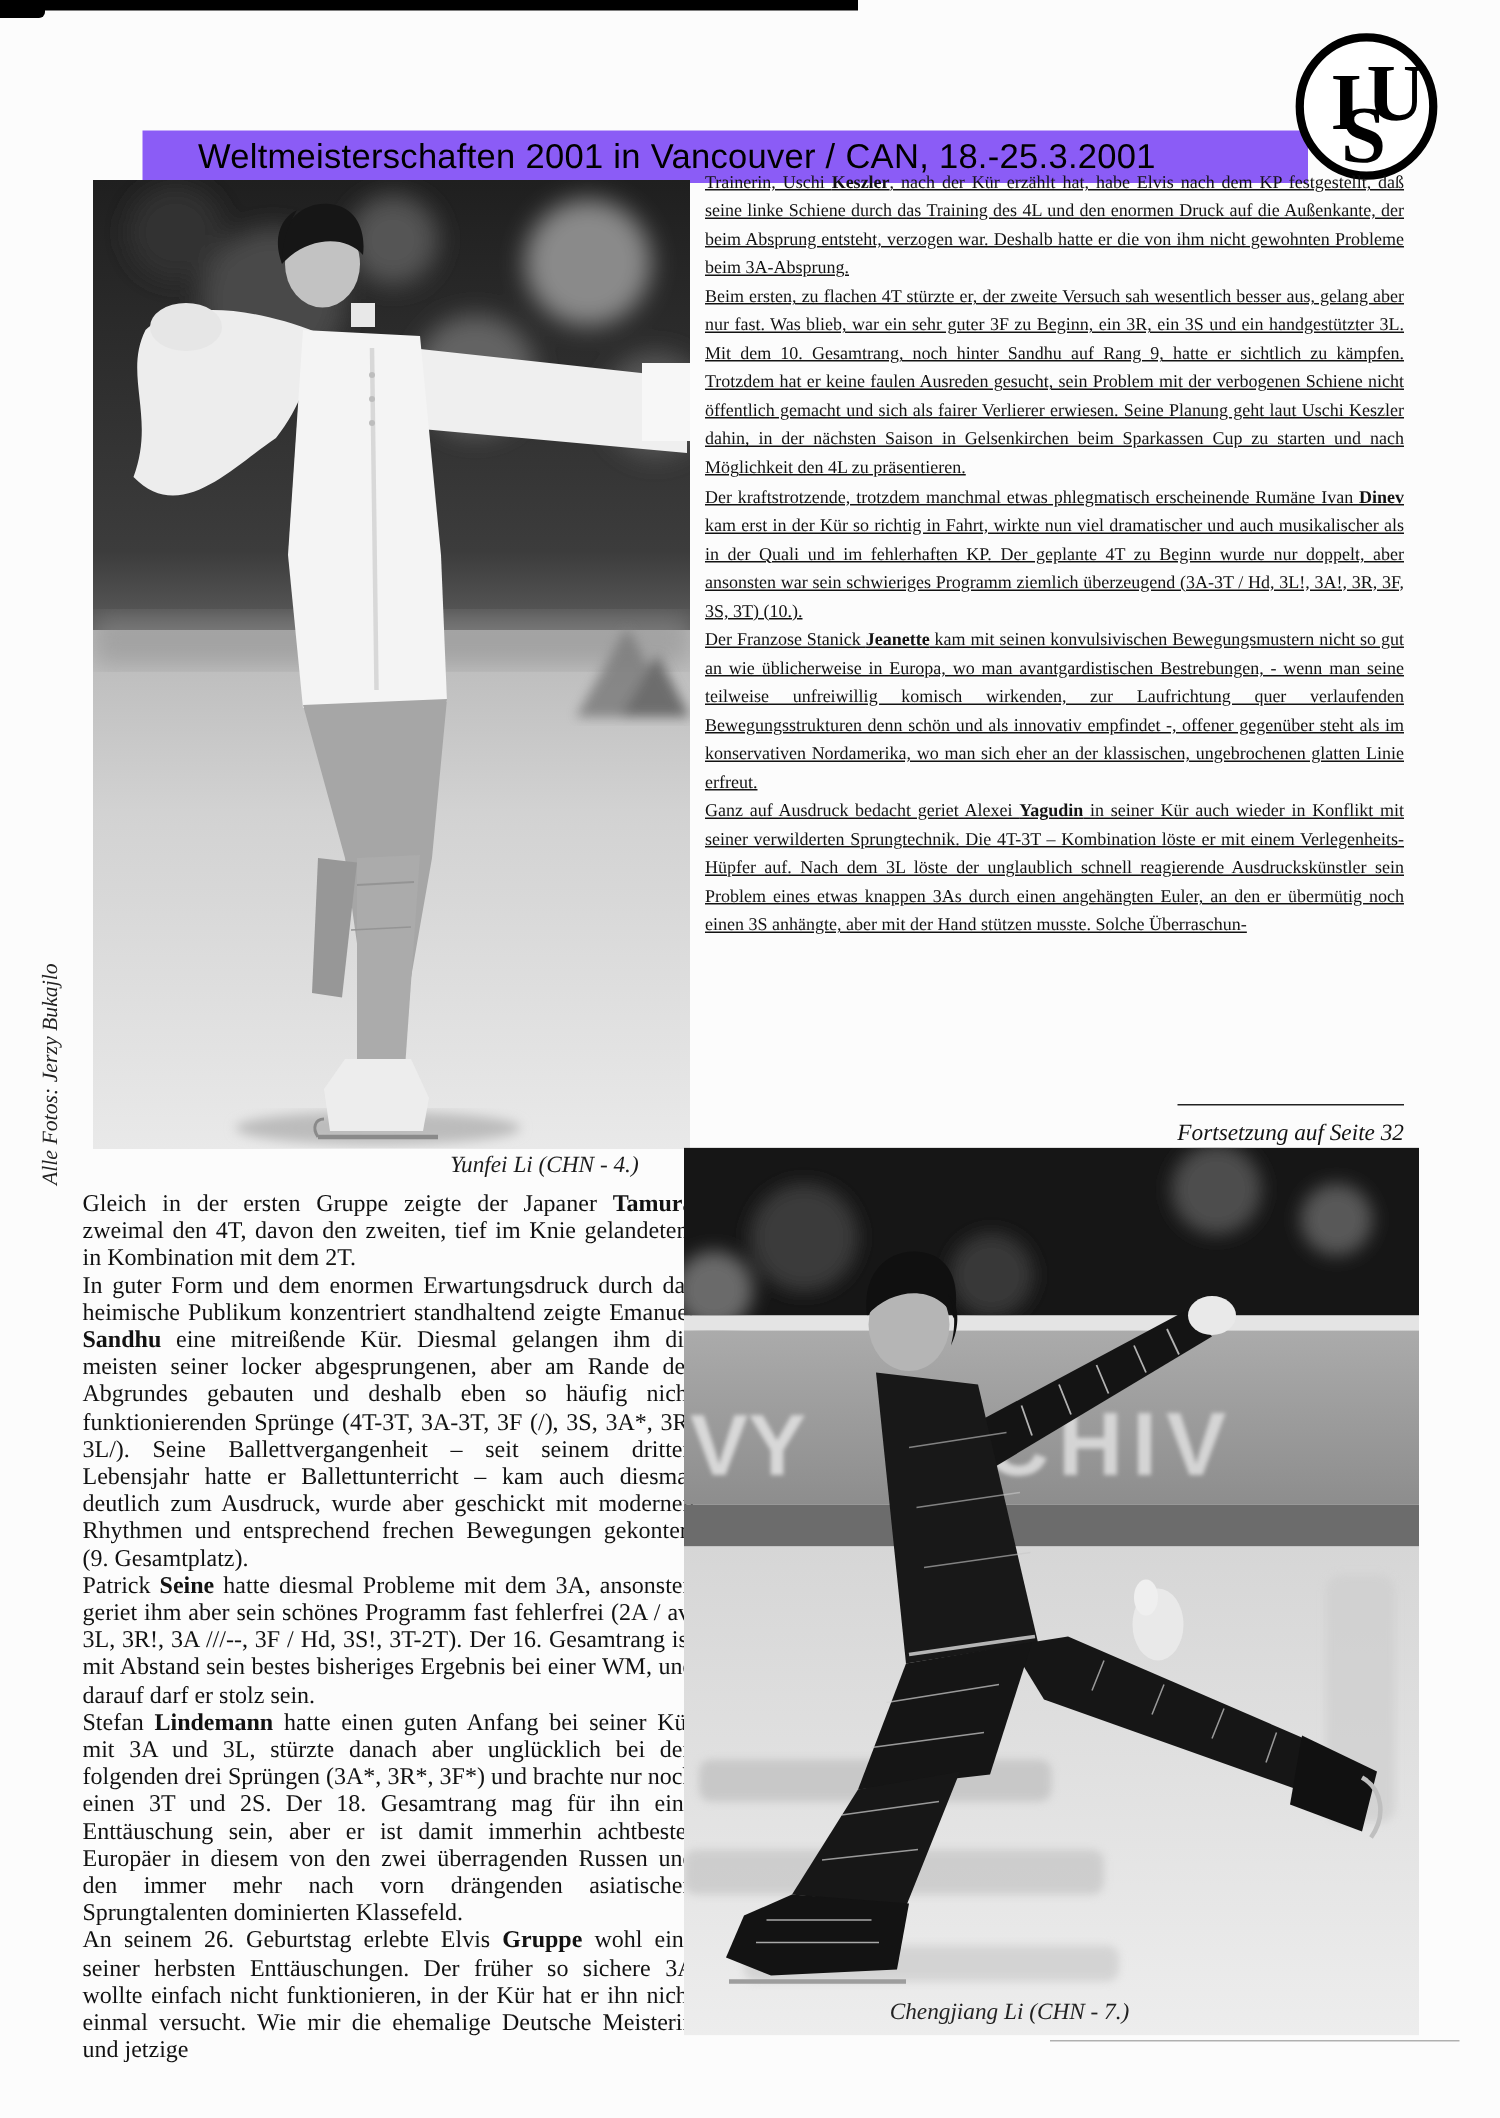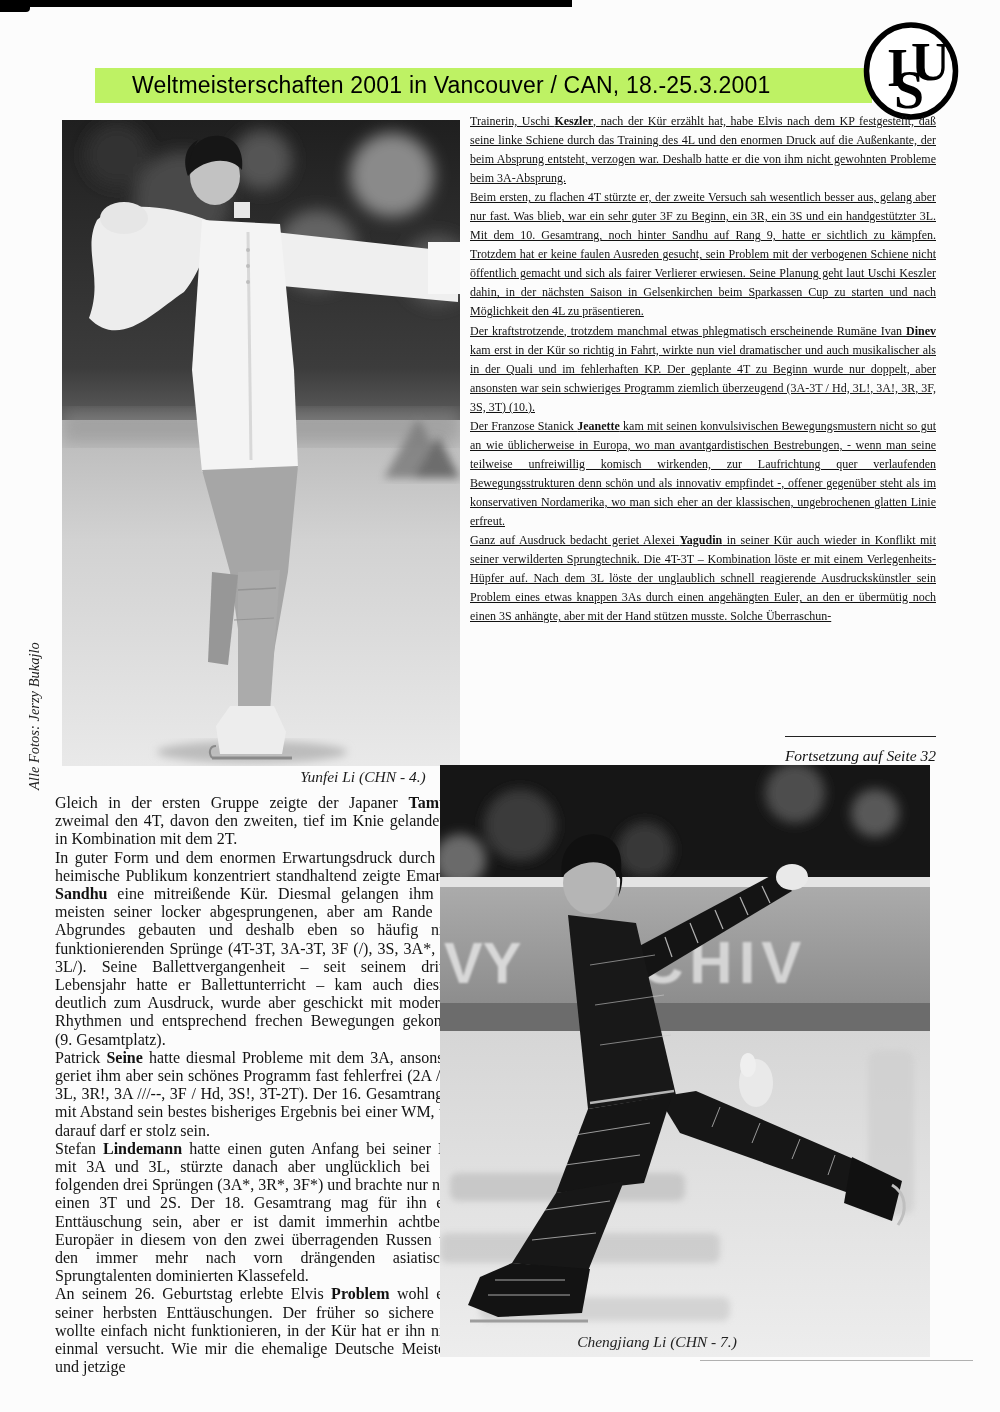--- a/index.html
+++ b/index.html
@@ -4,30 +4,30 @@
 <style>
   html,body{margin:0;padding:0;background:#9a9a9a;}
   .page{position:relative;width:1000px;height:1412px;margin:0 auto;background:#fcfcfc;
         font-family:"Liberation Serif",serif;color:#121212;overflow:hidden;}
 
   
   .topbar{position:absolute;left:0;top:0;width:572px;height:7px;background:#000;}
   .topnub{position:absolute;left:0;top:0;width:30px;height:12px;background:#000;border-radius:0 0 4px 0;}
 
   
-  .header-bar{position:absolute;left:95px;top:68px;width:777px;height:35px;background:#bef264;}
+  .header-bar{position:absolute;left:95px;top:87px;width:777px;height:35px;background:#8b5cf6;}
   .header-title{font-family:"Liberation Sans",sans-serif;font-size:23px;line-height:35px;
                 padding-left:37px;color:#000;white-space:nowrap;letter-spacing:.2px;}
 
   .isu{position:absolute;left:862px;top:22px;width:98px;height:98px;}
 
   
   .photo{position:absolute;overflow:hidden;}
   .photo1{left:62px;top:120px;width:398px;height:646px;}
-  .photo2{left:440px;top:765px;width:490px;height:592px;}
+  .photo2{left:456px;top:765px;width:490px;height:592px;}
   .photo svg{display:block;}
 
   .cap1{position:absolute;left:278px;top:768px;width:170px;text-align:center;
         font-style:italic;font-size:15.5px;color:#1c1c1c;}
   .cap2{position:absolute;left:0;bottom:6px;width:100%;text-align:center;
         font-style:italic;font-size:15.5px;color:#222;transform:translateX(-28px);}
 
   .credit{position:absolute;left:26px;top:790px;transform:rotate(-90deg);transform-origin:left top;
           font-style:italic;font-size:14.5px;color:#222;white-space:nowrap;width:160px;}
 
@@ -151,21 +151,21 @@
 
   <div class="continuation">
     <span>Fortsetzung auf Seite 32</span>
   </div>
 
   <div class="col col-left">
       <p><span>Gleich in der ersten Gruppe zeigte der Japaner </span><b>Tamura</b><span> zweimal den 4T, davon den zweiten, tief im Knie gelandeten, in Kombination mit dem 2T.</span></p>
       <p><span>In guter Form und dem enormen Erwartungsdruck durch das heimische Publikum konzentriert standhaltend zeigte Emanuel </span><b>Sandhu</b><span> eine mitreißende Kür. Diesmal gelangen ihm die meisten seiner locker abgesprungenen, aber am Rande des Abgrundes gebauten und deshalb eben so häufig nicht funktionierenden Sprünge (4T-3T, 3A-3T, 3F (/), 3S, 3A*, 3R, 3L/). Seine Ballettvergangenheit – seit seinem dritten Lebensjahr hatte er Ballettunterricht – kam auch diesmal deutlich zum Ausdruck, wurde aber geschickt mit modernen Rhythmen und entsprechend frechen Bewegungen gekontert (9. Gesamtplatz).</span></p>
       <p><span>Patrick </span><b>Seine</b><span> hatte diesmal Probleme mit dem 3A, ansonsten geriet ihm aber sein schönes Programm fast fehlerfrei (2A / av, 3L, 3R!, 3A ///--, 3F / Hd, 3S!, 3T-2T). Der 16. Gesamtrang ist mit Abstand sein bestes bisheriges Ergebnis bei einer WM, und darauf darf er stolz sein.</span></p>
       <p><span>Stefan </span><b>Lindemann</b><span> hatte einen guten Anfang bei seiner Kür mit 3A und 3L, stürzte danach aber unglücklich bei den folgenden drei Sprüngen (3A*, 3R*, 3F*) und brachte nur noch einen 3T und 2S. Der 18. Gesamtrang mag für ihn eine Enttäuschung sein, aber er ist damit immerhin achtbester Europäer in diesem von den zwei überragenden Russen und den immer mehr nach vorn drängenden asiatischen Sprungtalenten dominierten Klassefeld.</span></p>
-      <p><span>An seinem 26. Geburtstag erlebte Elvis </span><b>Problem</b><span> wohl eine seiner herbsten Enttäuschungen. Der früher so sichere 3A wollte einfach nicht funktionieren, in der Kür hat er ihn nicht einmal versucht. Wie mir die ehemalige Deutsche Meisterin und jetzige</span></p>
+      <p><span>An seinem 26. Geburtstag erlebte Elvis </span><b>Gruppe</b><span> wohl eine seiner herbsten Enttäuschungen. Der früher so sichere 3A wollte einfach nicht funktionieren, in der Kür hat er ihn nicht einmal versucht. Wie mir die ehemalige Deutsche Meisterin und jetzige</span></p>
     </div>
 
   <div class="photo photo2">
     <svg viewBox="0 0 490 592" width="490" height="592">
       <defs>
         <linearGradient id="ice2" x1="0" y1="0" x2="0" y2="1">
           <stop offset="0" stop-color="#d6d6d6"></stop>
             <stop offset="1" stop-color="#ededed"></stop>
         </linearGradient>
         <linearGradient id="board2" x1="0" y1="0" x2="0" y2="1">

